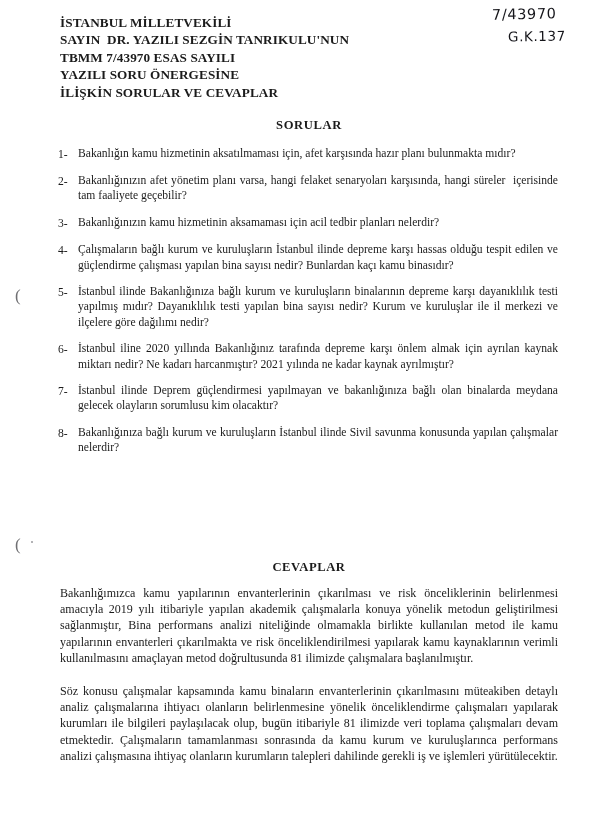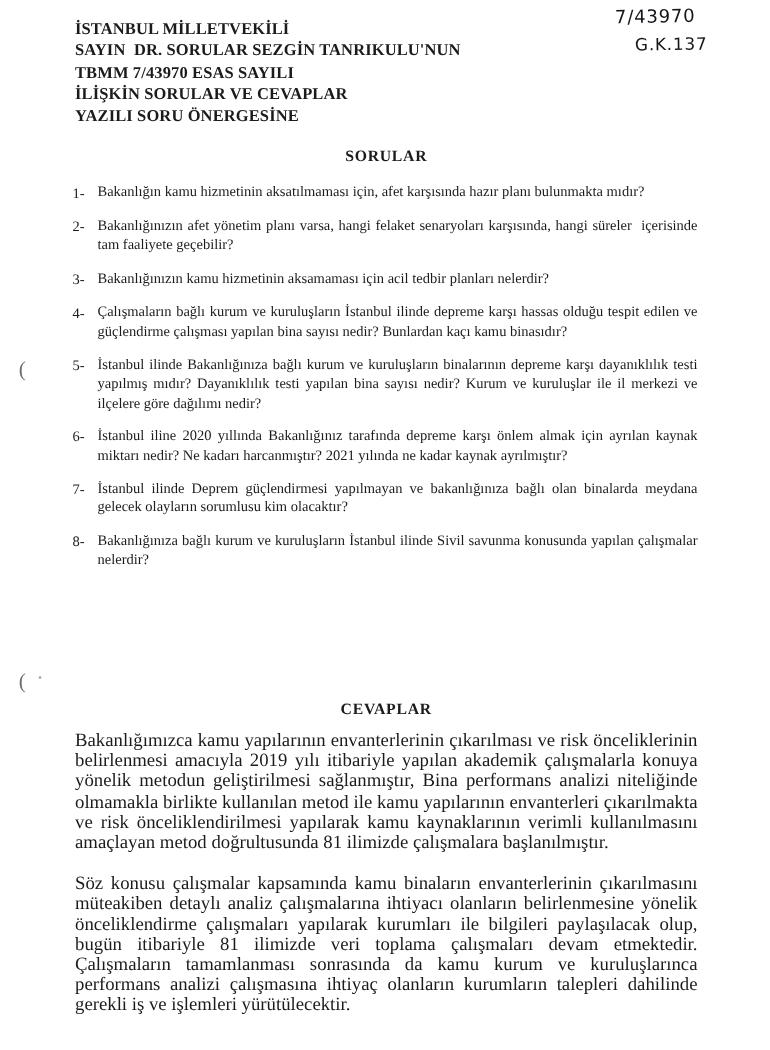--- a/index.html
+++ b/index.html
@@ -121,21 +121,21 @@
   .question.q-lastline .q-text { text-align-last: left; }
 
   
   .answers {
     position: absolute;
     left: 60px;
     top: 585px;
     width: 498px;
   }
   .answer-para {
-    font-size: 15px;
+    font-size: 12px;
     line-height: 16.2px;
     text-align: justify;
     text-justify: inter-word;
     text-align-last: left;
     hyphens: none;
     margin-bottom: 17px;
     white-space: pre-wrap;
   }
 </style>
 </head>
@@ -145,24 +145,24 @@
 
   <div class="handwriting" id="hw-ref">7/43970</div>
   <div class="handwriting" id="hw-gk">G.K.137</div>
 
   <div class="margin-mark" id="mark-1">(</div>
   <div class="margin-mark" id="mark-2">(</div>
   <div id="mark-2-dot"></div>
 
   <div class="title-block">
     <div class="title-line">İSTANBUL MİLLETVEKİLİ</div>
-    <div class="title-line">SAYIN  DR. SORULAR SEZGİN TANRIKULU'NUN</div>
+    <div class="title-line">SAYIN  DR. YAZILI SEZGİN TANRIKULU'NUN</div>
     <div class="title-line">TBMM 7/43970 ESAS SAYILI</div>
+    <div class="title-line">YAZILI SORU ÖNERGESİNE</div>
     <div class="title-line">İLİŞKİN SORULAR VE CEVAPLAR</div>
-    <div class="title-line">YAZILI SORU ÖNERGESİNE</div>
   </div>
 
   <div class="section-heading" id="heading-sorular">SORULAR</div>
 
   <div class="questions">
 
     <div class="question">
       <div class="q-num">1-</div>
       <div class="q-text">Bakanlığın kamu hizmetinin aksatılmaması için, afet karşısında hazır planı bulunmakta mıdır?</div>
     </div>

